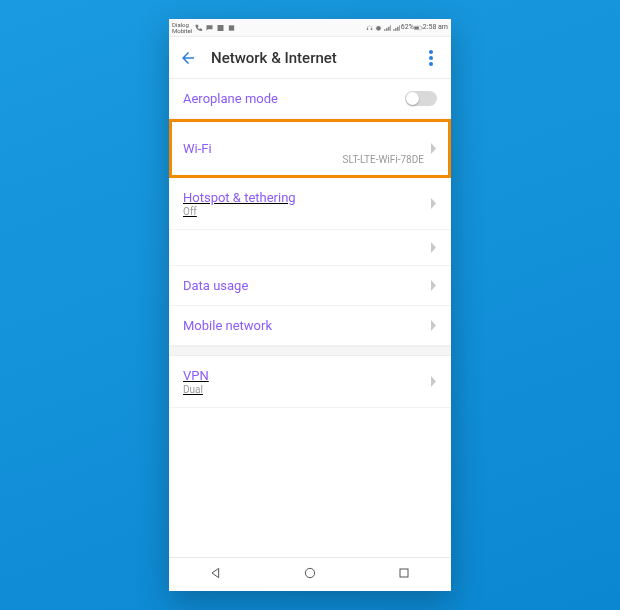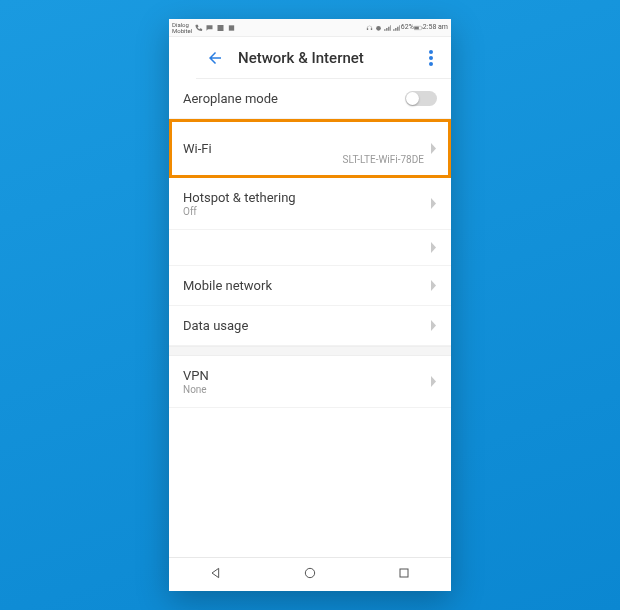--- a/index.html
+++ b/index.html
@@ -43,41 +43,40 @@
   .status-icons-right { margin-left: auto; display: flex; align-items: center; gap: 0; }
   .mini-ic { width: 9px; height: 8px; fill:#777; }
   .mini-txt { font-size: 7px; color:#555; }
   
   .appbar {
     height: 42px;
     display: flex;
     align-items: center;
     padding: 0 10px;
     border-bottom: 1px solid #eee;
-    margin-left: 27px;
   }
   .back-arrow svg { width: 18px; height: 18px; fill:#2a7de1; display:block; }
   .appbar-title { font-size: 15px; color:#333; margin-left: 14px; font-weight: 500; }
   .appbar-more { margin-left:auto; width:20px; height:20px; display:flex; align-items:center; justify-content:center; }
   .appbar-more svg { width:4px; height:16px; fill:#2a7de1; }
   
   .list { flex:1; overflow:hidden; }
   .row {
     display:flex;
     align-items:center;
     padding: 12px 14px;
     border-bottom: 1px solid #f2f2f2;
     position: relative;
   }
-  .row .label { font-size: 13px; color:#404040; }
+  .row .label { font-size: 13px; color:#8b5cf6; }
   .row .sub   { font-size: 10px; color:#999; margin-top:1px; }
   .row .value { font-size: 10px; color:#999; margin-left:auto; margin-right: 6px; margin-top: 23px; }
   .row .chevron { width:7px; height:11px; }
   .row .chevron svg { width:7px; height:11px; fill:#c9c9c9; display:block; }
-  .col { display:flex; flex-direction:column; }
+  .col { display:flex; flex-direction:column;text-decoration:underline; }
   .toggle {
     margin-left:auto;
     width: 32px; height: 15px;
     background:#d9d9d9;
     border-radius: 10px;
     position:relative;
   }
   .toggle::after{
     content:"";
     position:absolute;
@@ -192,43 +191,43 @@
 
     <div class="row">
       <span class="chevron" style="margin-left:auto">
           <svg viewBox="0 0 7 11">
             <path d="M1 0l5 5.5L1 11z"></path>
           </svg>
         </span>
     </div>
 
     <div class="row">
+      <span class="label">Data usage</span>
+      <span class="chevron" style="margin-left:auto">
+          <svg viewBox="0 0 7 11">
+            <path d="M1 0l5 5.5L1 11z"></path>
+          </svg>
+        </span>
+    </div>
+
+    <div class="row">
       <span class="label">Mobile network</span>
-      <span class="chevron" style="margin-left:auto">
-          <svg viewBox="0 0 7 11">
-            <path d="M1 0l5 5.5L1 11z"></path>
-          </svg>
-        </span>
-    </div>
-
-    <div class="row">
-      <span class="label">Data usage</span>
       <span class="chevron" style="margin-left:auto">
           <svg viewBox="0 0 7 11">
             <path d="M1 0l5 5.5L1 11z"></path>
           </svg>
         </span>
     </div>
 
     <div class="gap"></div>
 
     <div class="row">
       <div class="col">
         <span class="label">VPN</span>
-        <span class="sub">None</span>
+        <span class="sub">Dual</span>
       </div>
       <span class="chevron" style="margin-left:auto">
           <svg viewBox="0 0 7 11">
             <path d="M1 0l5 5.5L1 11z"></path>
           </svg>
         </span>
     </div>
 
   </div>
 

